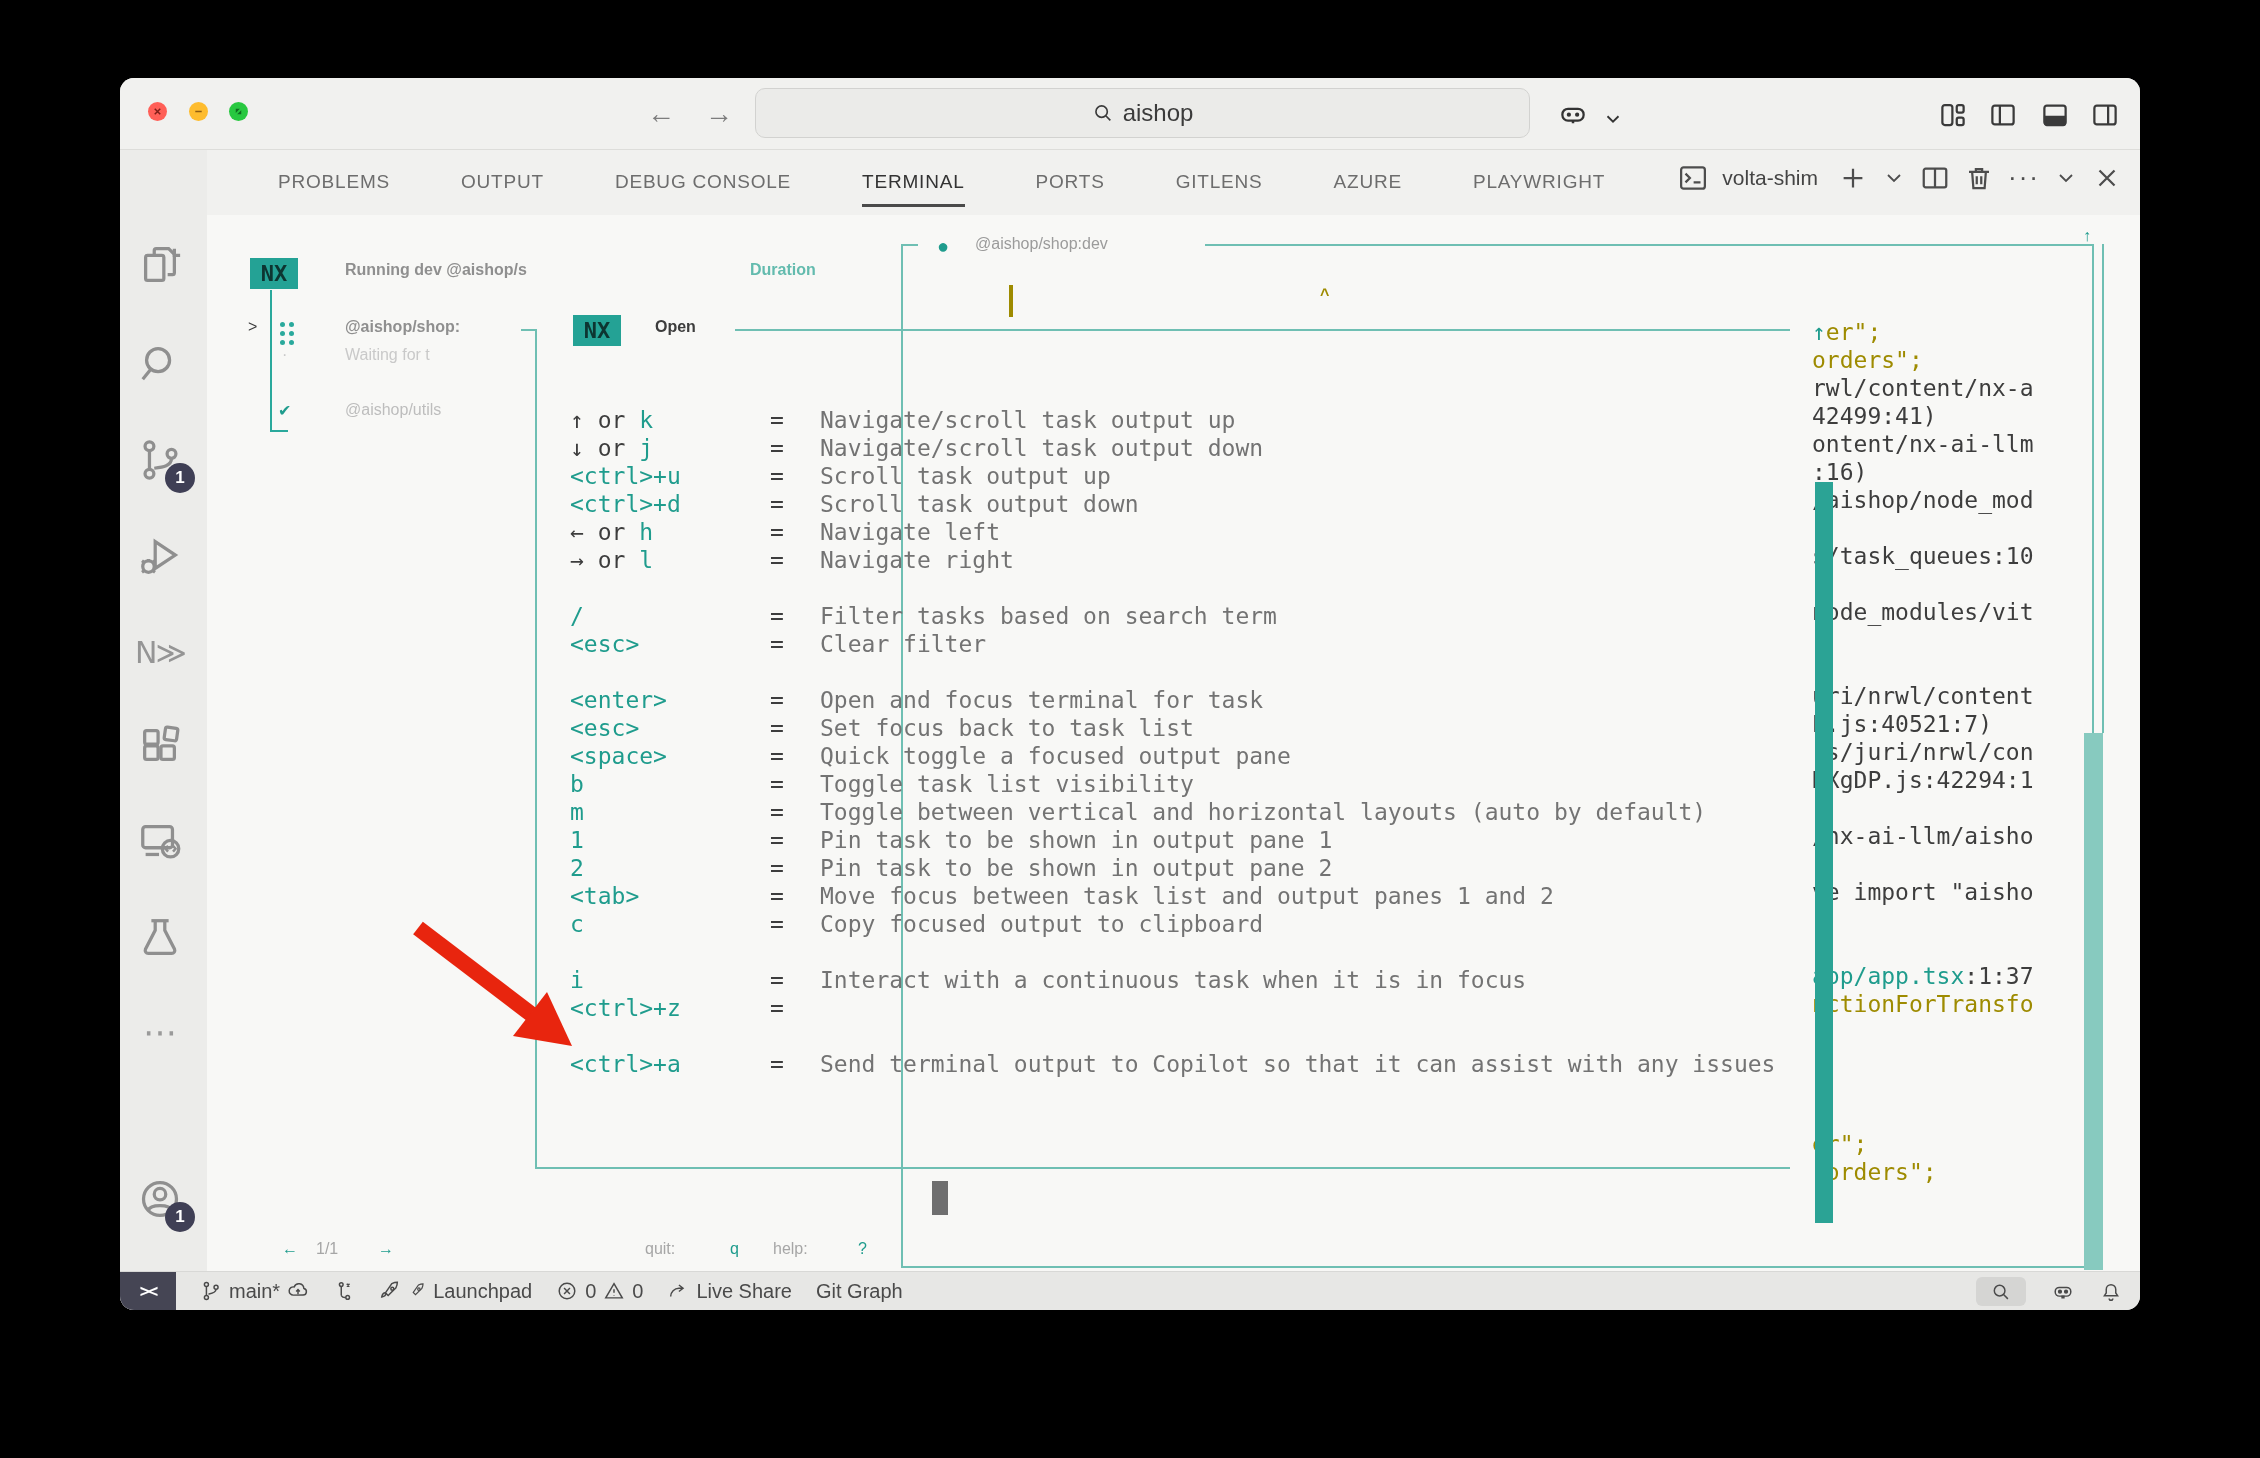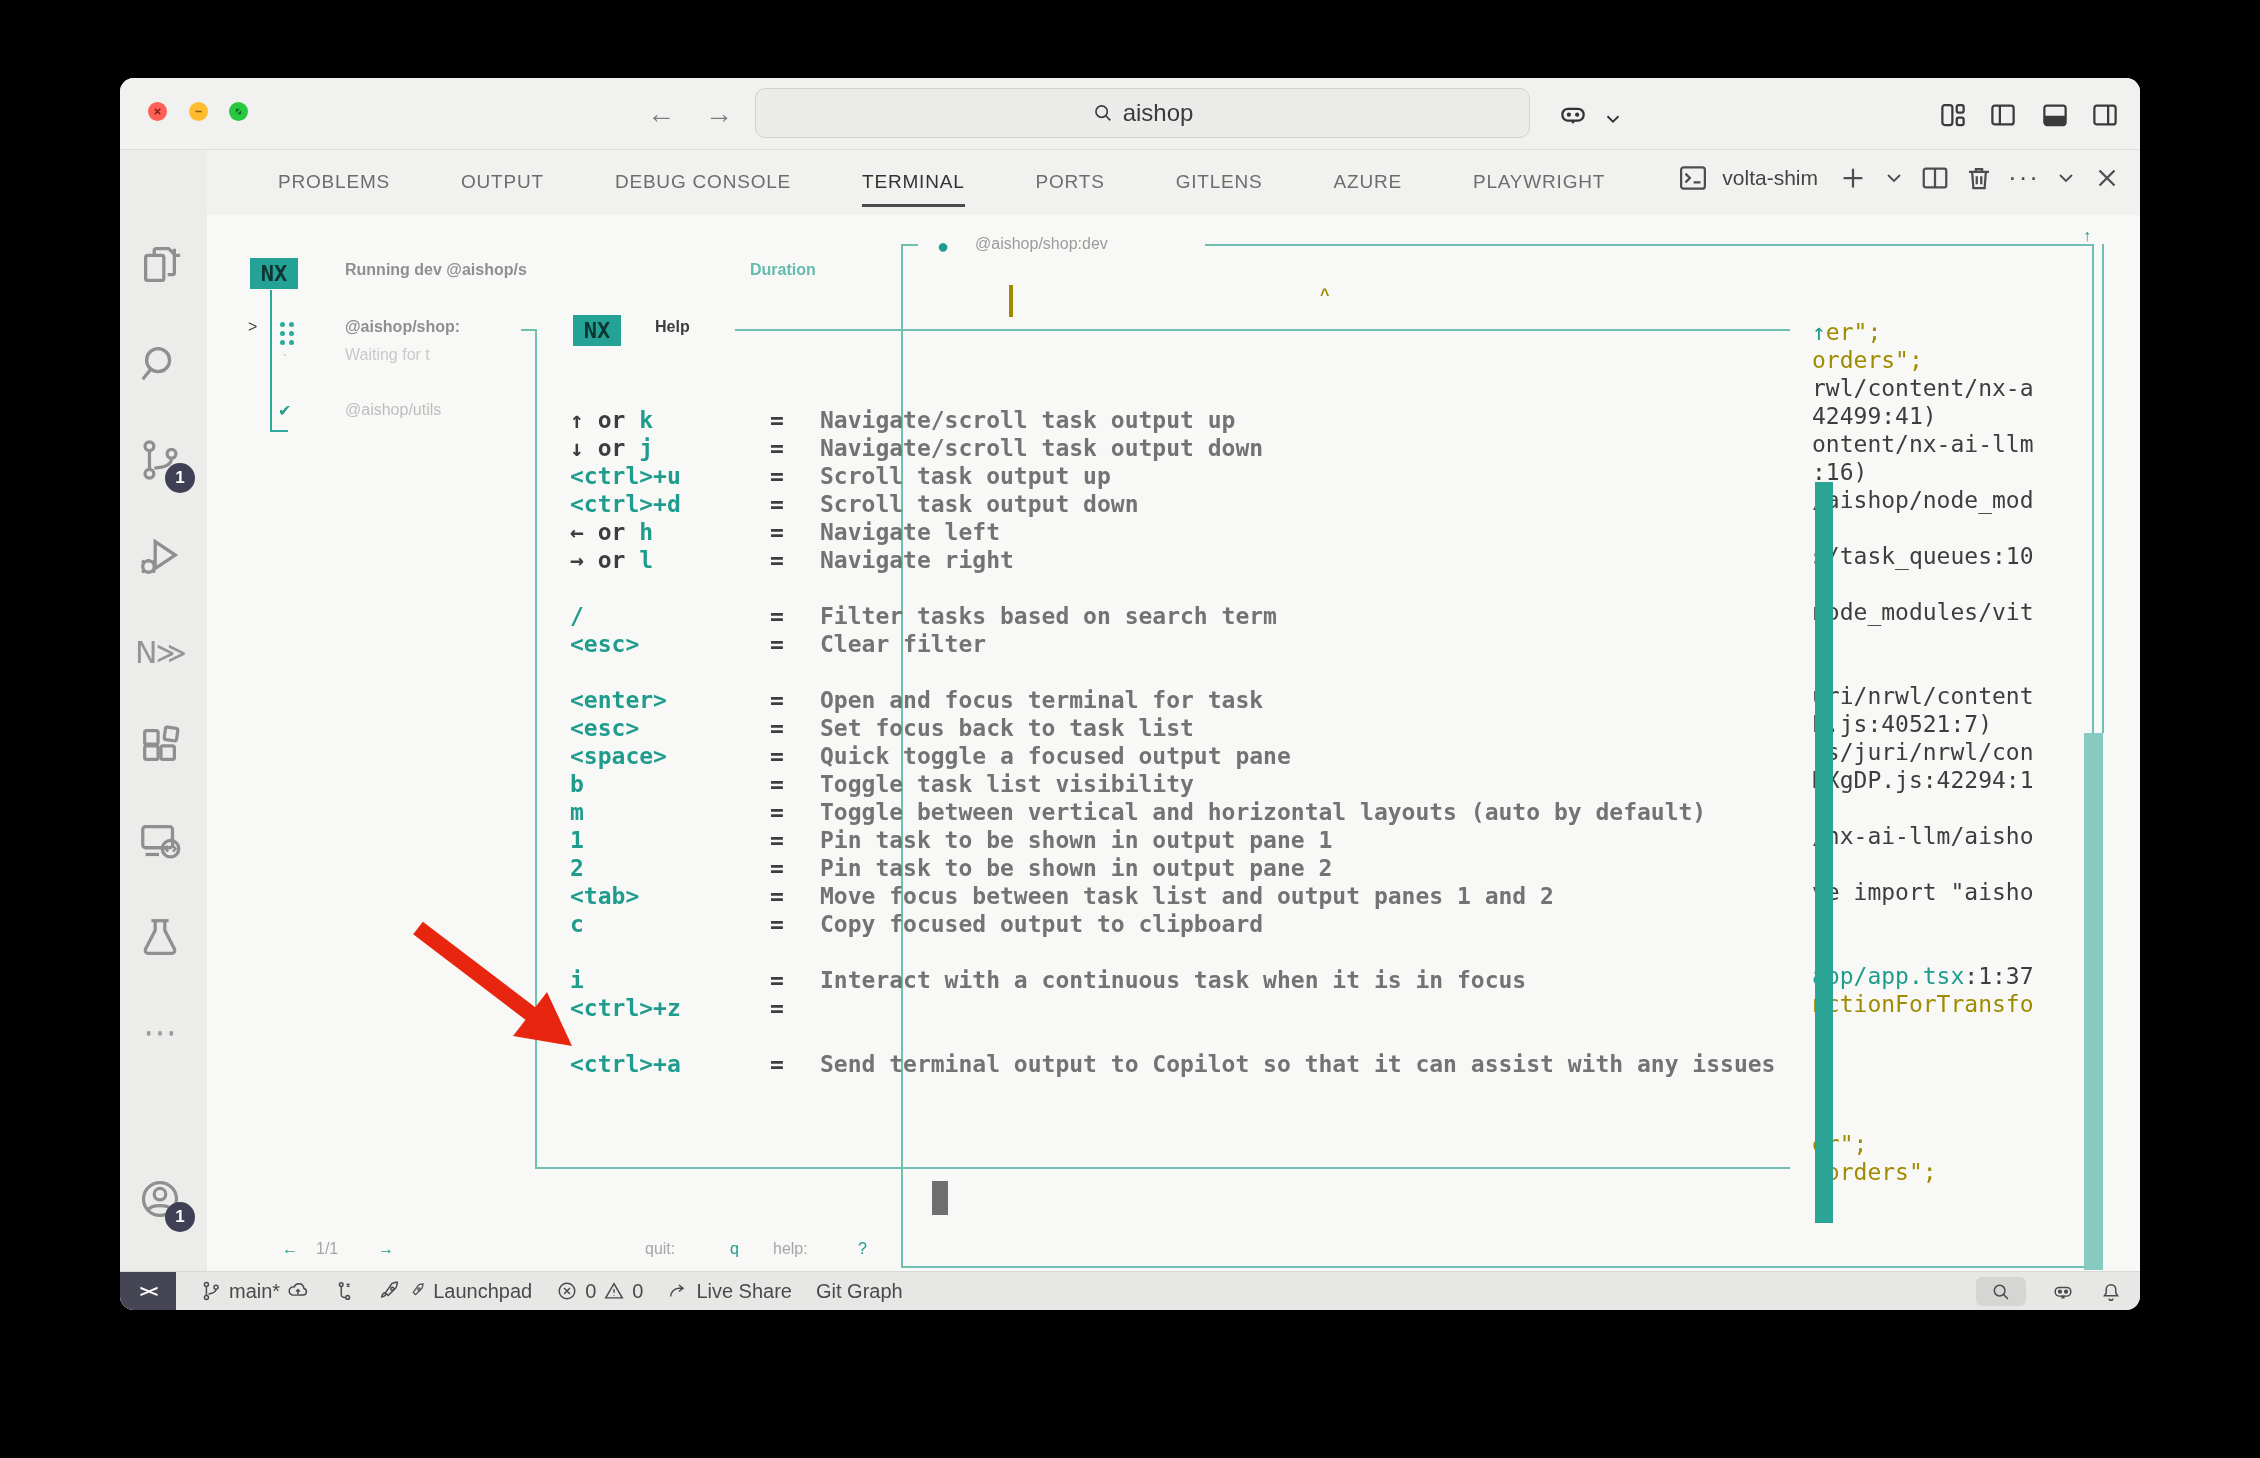--- a/index.html
+++ b/index.html
@@ -59,21 +59,21 @@
              font-family:"DejaVu Sans Mono", monospace; font-size:22px; font-weight:bold;
              display:flex; align-items:center; justify-content:center; }
   .hline { position:absolute; border-top:2px solid #6fbfb3; }
   .vline { position:absolute; border-left:2px solid #6fbfb3; }
 
   
   .sb-darkteal { position:absolute; background:#2ba395; }
   .sb-lightteal { position:absolute; background:#87cabf; }
   .sb-gray { position:absolute; background:#6f6f6f; }
 
-  .helprow { position:absolute; left:0; width:100%; height:28px;font-weight:bold; }
+  .helprow { position:absolute; left:0; width:100%; height:28px; }
   .helprow .k { position:absolute; left:450px; }
   .helprow .eq{ position:absolute; left:650px; color:#3d3d3d; }
   .helprow .d { position:absolute; left:700px; color:#737373; }
   .rcrow { position:absolute; left:1692px; height:28px; }
 
   .dotgrid { position:absolute; display:grid; grid-template-columns:5px 5px; grid-auto-rows:5px;
              gap:4px; }
   .dotgrid i{ background:#2aa99c; border-radius:50%; }
 
   
@@ -321,21 +321,21 @@
       <div class="abs" style="left:855px; top:157px; color:#9b9b9b;">@aishop/shop:dev</div>
       <div class="abs teal" style="left:1963px; top:149px;">↑</div>
       <div style="position:absolute; left:889px; top:207px; width:4px; height:32px; background:#9e8b00;"></div>
       <div class="abs olive bold" style="left:1200px; top:208px;">^</div>
 
       <div class="hline" style="left:401px; top:251px; width:14px;"></div>
       <div class="vline" style="left:415px; top:251px; height:838px;"></div>
       <div class="hline" style="left:415px; top:1089px; width:1255px;"></div>
       <div class="hline" style="left:615px; top:251px; width:1055px;"></div>
       <div class="nxbadge" style="left:453px; top:237px;">NX</div>
-      <div class="abs dark bold" style="left:535px; top:240px;">Help</div>
+      <div class="abs dark bold" style="left:535px; top:240px;">Open</div>
 
       <div id="help-rows" style="position:absolute; left:0; top:0; width:100%;">
           <div class="helprow mono" style="top: 328px;">
     <span class="k"><span class="dark">↑ or </span><span class="teal">k</span></span>
     <span class="eq">=</span>
     <span class="d">Navigate/scroll task output up</span>
   </div>
           <div class="helprow mono" style="top: 356px;">
     <span class="k"><span class="dark">↓ or </span><span class="teal">j</span></span>
     <span class="eq">=</span>

